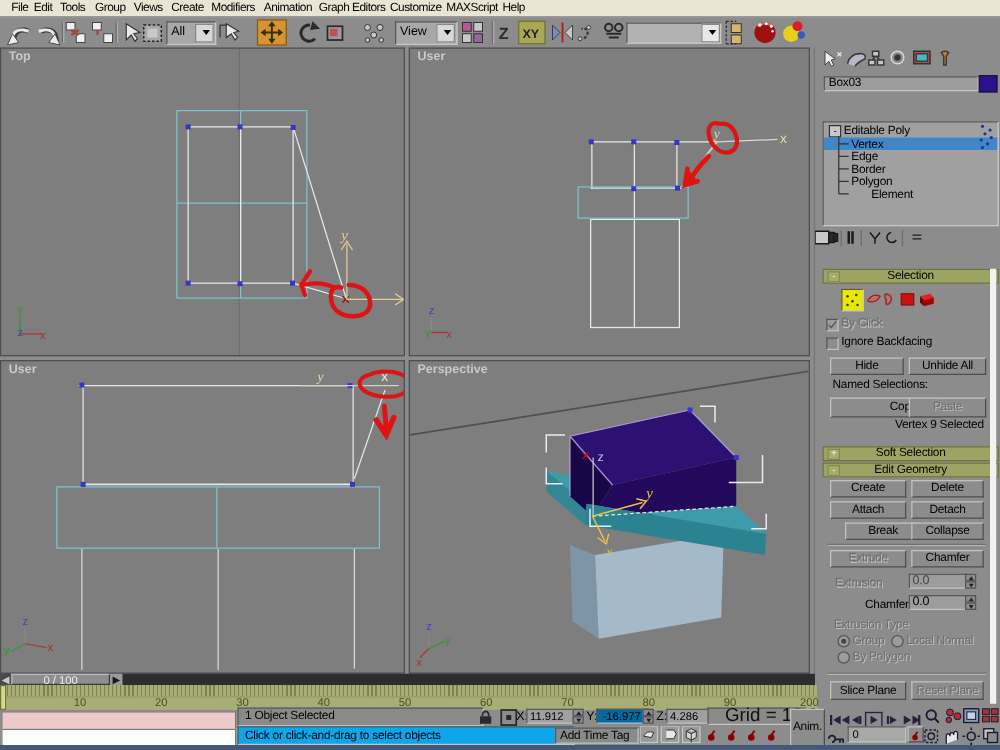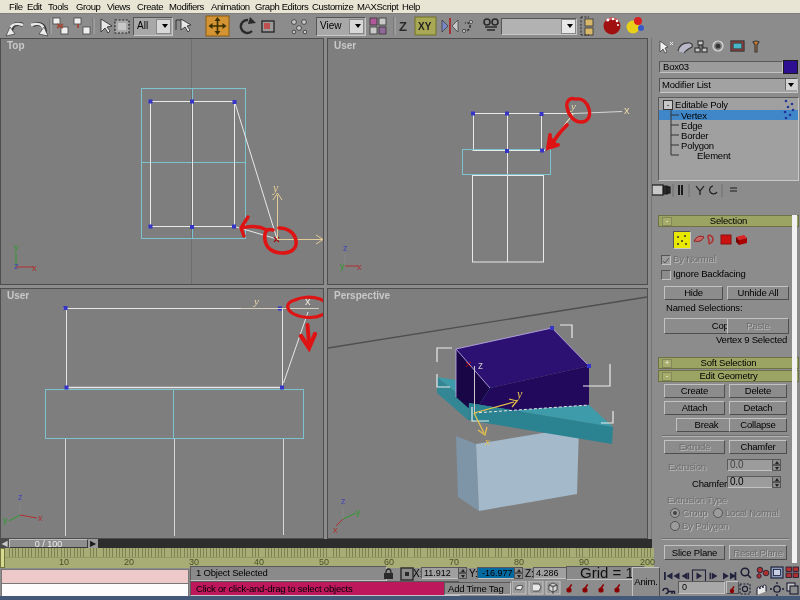--- a/index.html
+++ b/index.html
@@ -348,25 +348,20 @@
           <line x1="49" y1="7" x2="52" y2="10"></line>
         <circle cx="66" cy="8" r="5" fill="none" stroke="#D8D8D8"></circle>
         <circle cx="66" cy="8" r="2" fill="#303030"></circle>
         <rect x="79" y="3" width="13" height="10" fill="#C84848" stroke="#303030"></rect>
         <rect x="81" y="5" width="9" height="6" fill="#48B8C8"></rect>
         <path d="M101,4 q3,-2 6,0 l-2,3 l0,7 l-2,0 l0,-7 Z" fill="#C87830"></path>
       </g>
     </svg>
     <div class="sunk" style="left:7px;top:23px;width:119px;height:10px;font-size:9.5px;color:#000;line-height:10px;padding-left:3px;">Box03</div>
     <div class="abs" style="left:131px;top:22px;width:13px;height:12px;background:#2D1091;border:1px solid #1A1A1A;"></div>
-    <div class="abs" style="left:7px;top:40px;width:137px;height:13px;background:#A2A2A2;border:1px solid #555;border-bottom-color:#C8C8C8;border-right-color:#C8C8C8;">
-      <span style="position:absolute;left:2px;top:0px;font-size:9.5px;color:#000;line-height:12px;">Modifier List</span>
-      <span style="position:absolute;right:0px;top:0px;width:11px;height:11px;background:#D4D4D4;border-left:1px solid #666;"></span>
-      <span style="position:absolute;right:3px;top:4px;border-left:3px solid transparent;border-right:3px solid transparent;border-top:4px solid #000;"></span>
-    </div>
     <div class="abs" style="left:6px;top:59px;width:139px;height:82px;background:#A0A0A0;border:1px solid #5A5A5A;border-bottom-color:#C8C8C8;border-right-color:#C8C8C8;overflow:hidden;">
       <div style="position:absolute;left:4px;top:2px;width:8px;height:8px;background:#C8C8C8;border:1px solid #333;font-size:8px;line-height:7px;text-align:center;">-</div>
       <div style="position:absolute;left:16px;top:1px;font-size:9.5px;color:#000;">Editable Poly</div>
       <div style="position:absolute;left:0;top:12px;width:139px;height:10px;background:#3F87C9;"></div>
       <div style="position:absolute;left:22px;top:12px;font-size:9.5px;color:#000;">Vertex</div>
       <div style="position:absolute;left:22px;top:22px;font-size:9.5px;color:#000;">Edge</div>
       <div style="position:absolute;left:22px;top:32px;font-size:9.5px;color:#000;">Border</div>
       <div style="position:absolute;left:22px;top:42px;font-size:9.5px;color:#000;">Polygon</div>
       <div style="position:absolute;left:22px;top:52px;font-size:9.5px;color:#000;margin-left:16px;">Element</div>
       <svg width="139" height="82" style="position:absolute;left:0;top:0">
@@ -415,21 +410,21 @@
       <rect x="30" y="4" width="10" height="9" fill="#CC1111" stroke="#881111"></rect>
       <g>
           <polygon points="45,6 53,4 56,7 48,9" fill="#DD2222"></polygon>
           <polygon points="45,6 48,9 48,14 45,11" fill="#770000"></polygon>
           <polygon points="48,9 56,7 56,12 48,14" fill="#AA0000"></polygon>
         </g>
     </svg>
     <div class="chk" style="left:9px;top:217px;"><svg width="8" height="8">
           <path d="M1,4 l2,2 l4,-5" stroke="#555" fill="none"></path>
         </svg></div>
-    <div class="lbl dis2" style="left:21px;top:215px;">By Normal</div>
+    <div class="lbl dis2" style="left:21px;top:215px;">By Click</div>
     <div class="chk" style="left:9px;top:232px;background:#8C8C8C;"></div>
     <div class="lbl" style="left:21px;top:230px;">Ignore Backfacing</div>
     <div class="btn" style="left:12px;top:248px;width:57px;height:12px;line-height:12px;">Hide</div>
     <div class="btn" style="left:75px;top:248px;width:60px;height:12px;line-height:12px;">Unhide All</div>
     <div class="lbl" style="left:14px;top:264px;">Named Selections:</div>
     <div class="btn" style="left:12px;top:280px;width:57px;height:14px;line-height:14px;padding-left:29px;">Copy</div>
     <div class="btn dis" style="left:75px;top:280px;width:60px;height:14px;line-height:14px;">Paste</div>
     <div class="lbl" style="left:64px;top:296px;">Vertex 9 Selected</div>
     <div class="rollhead" style="top:319px;"><span class="pm">+</span>Soft Selection</div>
     <div class="rollhead" style="top:332px;"><span class="pm">-</span>Edit Geometry</div>
@@ -486,21 +481,21 @@
       <span style="position:absolute;left:449px;">70</span>
         <span style="position:absolute;left:514px;">80</span>
       <span style="position:absolute;left:579px;">90</span>
         <span style="position:absolute;left:640px;">200</span>
     </div>
   </div>
   <div id="statusbar" class="abs">
     <div class="abs" style="left:1px;top:1px;width:186px;height:13px;background:#EDC9C9;border:1px solid #777;border-bottom-color:#DDD;"></div>
     <div class="abs" style="left:1px;top:15px;width:186px;height:13px;background:#FDFDFD;border:1px solid #777;"></div>
     <div class="sunk" style="left:190px;top:-2px;width:190px;height:13px;background:#8A8A8A;font-size:9.5px;letter-spacing:-0.2px;line-height:12px;color:#000;padding-left:5px;">1 Object Selected</div>
-    <div class="sunk" style="left:190px;top:13px;width:263px;height:13px;background:#be185d;font-size:9.5px;letter-spacing:-0.2px;line-height:13px;color:#000;padding-left:5px;">Click or click-and-drag to select objects</div>
+    <div class="sunk" style="left:190px;top:13px;width:263px;height:13px;background:#0ea5e9;font-size:9.5px;letter-spacing:-0.2px;line-height:13px;color:#000;padding-left:5px;">Click or click-and-drag to select objects</div>
     <svg width="36" height="16" style="position:absolute;left:382px;top:-2px">
       <rect x="2" y="7" width="9" height="6" fill="#2A2A2A"></rect>
       <path d="M4,7 q0,-4 2.5,-4 q2.5,0 2.5,4" stroke="#2A2A2A" fill="none" stroke-width="1.4"></path>
       <rect x="19" y="2" width="12" height="12" fill="none" stroke="#2A2A2A" stroke-width="1.4"></rect>
       <rect x="23" y="6" width="4" height="4" fill="#2A2A2A"></rect>
     </svg>
     <div class="lbl" style="left:413px;top:0px;font-size:10px;">X:</div>
     <div class="sunk" style="left:421px;top:-1px;width:36px;height:10px;background:#A0A0A0;font-size:9px;line-height:10px;padding-left:2px;">11.912</div>
     <div class="spin" style="left:458px;top:-1px;">
         <div class="up"></div>

